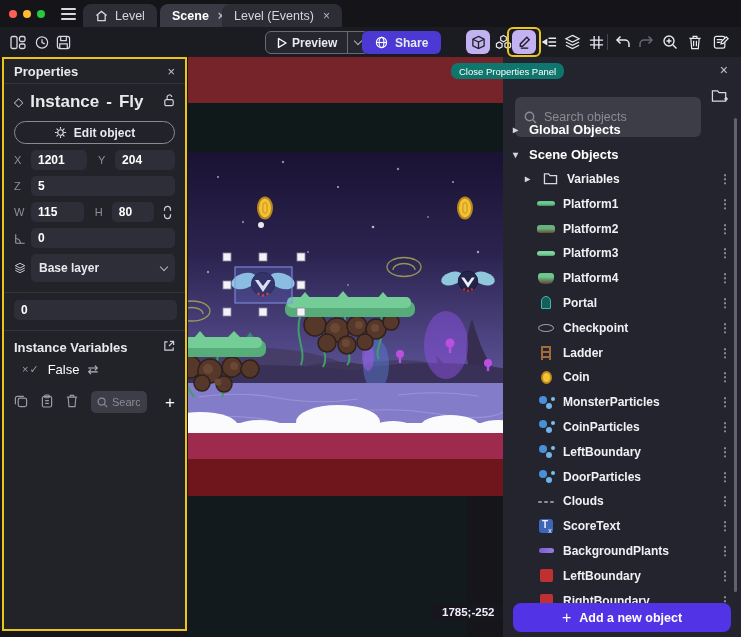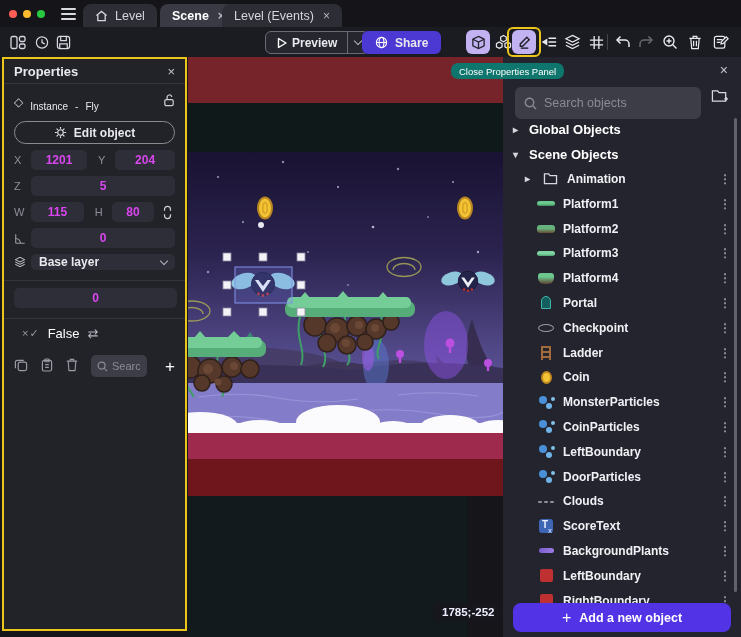--- a/index.html
+++ b/index.html
@@ -44,32 +44,32 @@
 
   
   #props { position:absolute; left:2px; top:57px; width:185px; height:574px; background:#222229;
     border:2px solid #ecc51c; z-index:10; font-size:12px; }
   #props-header { height:25px; display:flex; align-items:center; padding:0 10px;
     border-bottom:1px solid #35353e; }
   #props-title { font-size:13px; font-weight:bold; }
   .hdr-close { margin-left:auto; color:#c5c5cf; font-size:13px; cursor:pointer; }
   #instance-row { display:flex; align-items:center; gap:7px; padding:8px 10px 6px 10px; }
   #instance-row .diamond { color:#cfcfd8; font-size:12px; }
-  #instance-row .txt { font-weight:normal; font-size:10px;margin-top:9px; }
+  #instance-row .txt { font-weight:bold; font-size:17px; }
   #instance-row .lock { margin-left:auto; cursor:pointer; }
   #edit-object-btn { margin:3px 10px 0 10px; height:23px; border:1px solid #8a8a94; border-radius:13px;
     display:flex; align-items:center; justify-content:center; gap:7px; font-weight:bold; font-size:12px;
     cursor:pointer; }
   .frow { display:flex; align-items:center; gap:5px; padding:0 10px; margin-top:6px; }
   .flabel { width:12px; color:#8f8f99; font-size:11px; flex:none; }
-  .pinput { height:20px; background:#2e2e38; border:none; border-radius:5px; color:#d946ef;
-    font-weight:bold; font-size:12px; padding:0 7px; font-family:inherit; min-width:0;text-align:center; }
+  .pinput { height:20px; background:#2e2e38; border:none; border-radius:5px; color:#ffffff;
+    font-weight:bold; font-size:12px; padding:0 7px; font-family:inherit; min-width:0; }
   .w-small { width:58px; } .w-full { flex:1; }
   .ficon { width:16px; flex:none; display:flex; justify-content:center; }
-  #layer-select { flex:1; height:16px; background:#2e2e38; border-radius:5px; display:flex;
+  #layer-select { flex:1; height:28px; background:#2e2e38; border-radius:5px; display:flex;
     align-items:center; padding:0 8px; font-weight:bold; cursor:pointer; }
   #layer-select .chev { margin-left:auto; }
   .chev { width:6px; height:6px; border-right:1.5px solid #b5b5bf; border-bottom:1.5px solid #b5b5bf;
     transform:rotate(45deg); margin-top:-3px; }
   .pdivider { height:1px; background:#35353e; margin:10px 0 0 0; }
   .pheading { display:flex; align-items:center; padding:9px 10px 0 10px; font-size:13px; font-weight:bold; }
   #anim-input { margin:7px 10px 0 10px; width:163px; }
   #var-name { margin:10px 18px 0 18px; color:#8b8b95; font-size:12.5px;
     border-bottom:1px dotted #5a5a64; padding-bottom:4px; }
   #var-value-row { display:flex; align-items:center; gap:8px; margin:7px 18px 0 18px; }
@@ -81,21 +81,21 @@
     height:22px; padding:0 6px; width:56px; overflow:hidden; }
   #vars-search input { background:transparent; border:none; outline:none; color:#cfcfd8;
     width:28px; font-size:11px; font-family:inherit; }
   #vars-search input::placeholder { color:#8b8b95; }
   #var-add { margin-left:auto; font-size:17px; color:#fff; cursor:pointer; line-height:1; }
 
   
   #objects { position:absolute; left:503px; top:57px; width:238px; height:580px; background:#24242e; z-index:10; }
   #objects-title { position:absolute; left:12px; top:5px; font-size:13px; font-weight:bold; color:#dcdce4; }
   #objects-close { position:absolute; right:13px; top:5px; color:#c5c5cf; font-size:14px; cursor:pointer; }
-  #obj-search { position:absolute; left:12px; top:30px; width:186px; height:32px; background:#3d3d48;
+  #obj-search { position:absolute; left:12px; top:40px; width:186px; height:40px; background:#3d3d48;
     border-radius:6px; display:flex; align-items:center; gap:7px; padding:0 9px; }
   #obj-search input { background:transparent; border:none; outline:none; color:#cfcfd8;
     font-size:12.5px; width:140px; font-family:inherit; }
   #obj-search input::placeholder { color:#8b8b95; }
   #folder-add { position:absolute; right:12px; top:31px; cursor:pointer; }
   #obj-list { position:absolute; left:0; top:60px; width:238px; height:486px; overflow:hidden; }
   .obj-group, .obj-row { height:24.8px; display:flex; align-items:center; cursor:pointer; }
   .obj-group { padding-left:10px; gap:8px; font-size:13px; font-weight:bold; color:#fff; }
   .obj-group .tri { font-size:10px; color:#d5d5dc; width:8px; }
   .obj-row { padding-left:22px; font-size:12px; font-weight:600; color:#f0f0f5; }
@@ -555,20 +555,31 @@
     <div id="layer-select">
       <span>Base layer</span>
       <span class="chev"></span>
     </div>
   </div>
 
   <div class="pdivider"></div>
   <input class="pinput" id="anim-input" value="0" style="">
 
   <div class="pdivider"></div>
+  <div class="pheading">
+    <span>Instance Variables</span>
+    <span style="margin-left:auto">
+      <svg width="12" height="12" viewBox="0 0 13 13">
+          <g fill="none" stroke="#cfcfd8" stroke-width="1.3">
+        <path d="M5 2 H2 V11 H11 V8"></path>
+            <path d="M7.5 1.5 H11.5 V5.5 M11.5 1.5 L6.5 6.5"></path>
+          </g>
+        </svg>
+    </span>
+  </div>
   <div id="var-value-row">
     <span class="boolglyph">×✓</span>
     <span class="val">False</span>
     <span class="swap">⇄</span>
   </div>
 
   <div id="vars-toolbar">
     <span>
       <svg width="14" height="14" viewBox="0 0 15 15">
           <g fill="none" stroke="#9a9aa5" stroke-width="1.3">
@@ -638,21 +649,21 @@
       <span>Scene Objects</span>
     </div>
 
   <div class="obj-row">
         <span class="tri">▸</span>
         <span class="iconbox">
           <svg class="thumb-svg" width="15" height="13" viewBox="0 0 16 14">
             <path d="M1.5 12.5 V2 H6 L7.5 4 H14.5 V12.5 Z" fill="none" stroke="#d8d8e2" stroke-width="1.4"></path>
           </svg>
         </span>
-        <span class="label">Animation</span>
+        <span class="label">Variables</span>
         <span class="kebab">⋮</span>
       </div>
       <div class="obj-row plain">
         <span class="iconbox">
           <span class="thumb t-platform-thin"></span>
         </span>
         <span class="label">Platform1</span>
         <span class="kebab">⋮</span>
       </div>
       <div class="obj-row plain">

